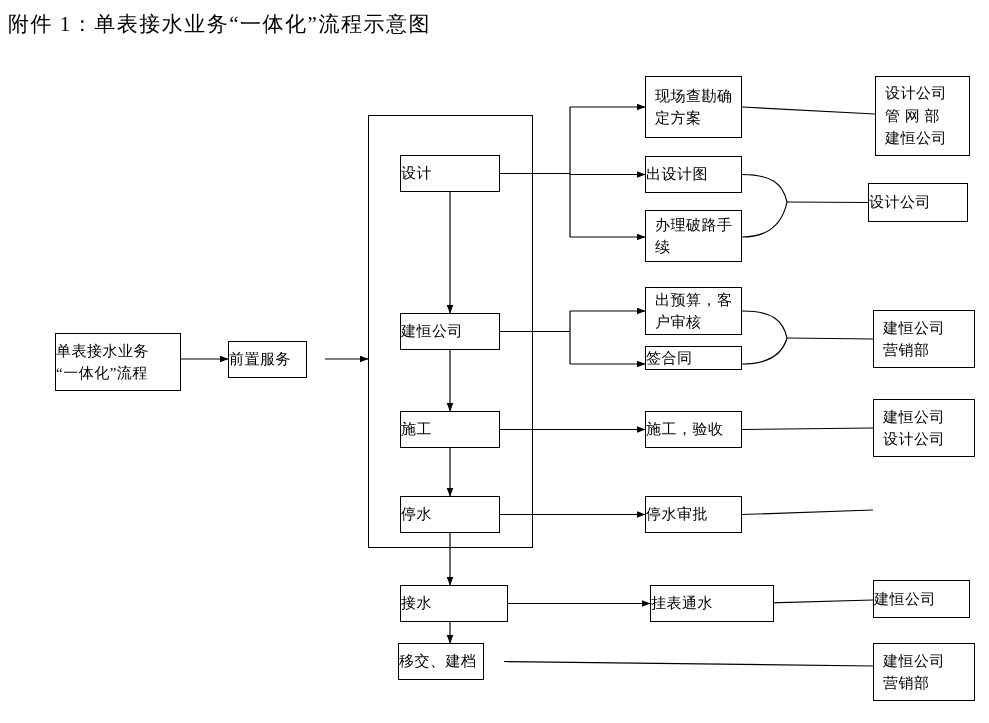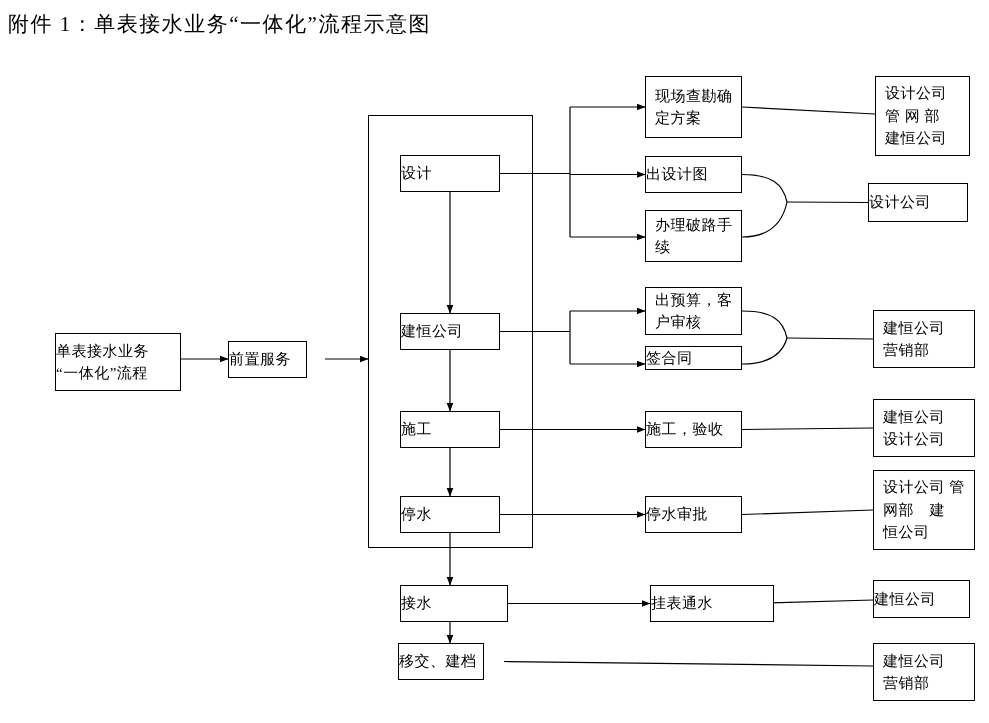--- a/index.html
+++ b/index.html
@@ -169,25 +169,20 @@
   <div class="box left" style="left:873px;top:310px;width:102px;height:58px">
     <div>建恒公司</div>
     <div>营销部</div>
   </div>
 
   <div class="box left" style="left:873px;top:399px;width:102px;height:58px">
     <div>建恒公司</div>
     <div>设计公司</div>
   </div>
 
-  <div class="box left" style="left:873px;top:470px;width:102px;height:80px">
-    <div>设计公司 管</div>
-    <div>网部　建</div>
-    <div>恒公司</div>
-  </div>
 
   <div class="box" style="left:873px;top:580px;width:97px;height:38px">
     <div>建恒公司</div>
   </div>
 
   <div class="box left" style="left:873px;top:643px;width:102px;height:58px">
     <div>建恒公司</div>
     <div>营销部</div>
   </div>
 

